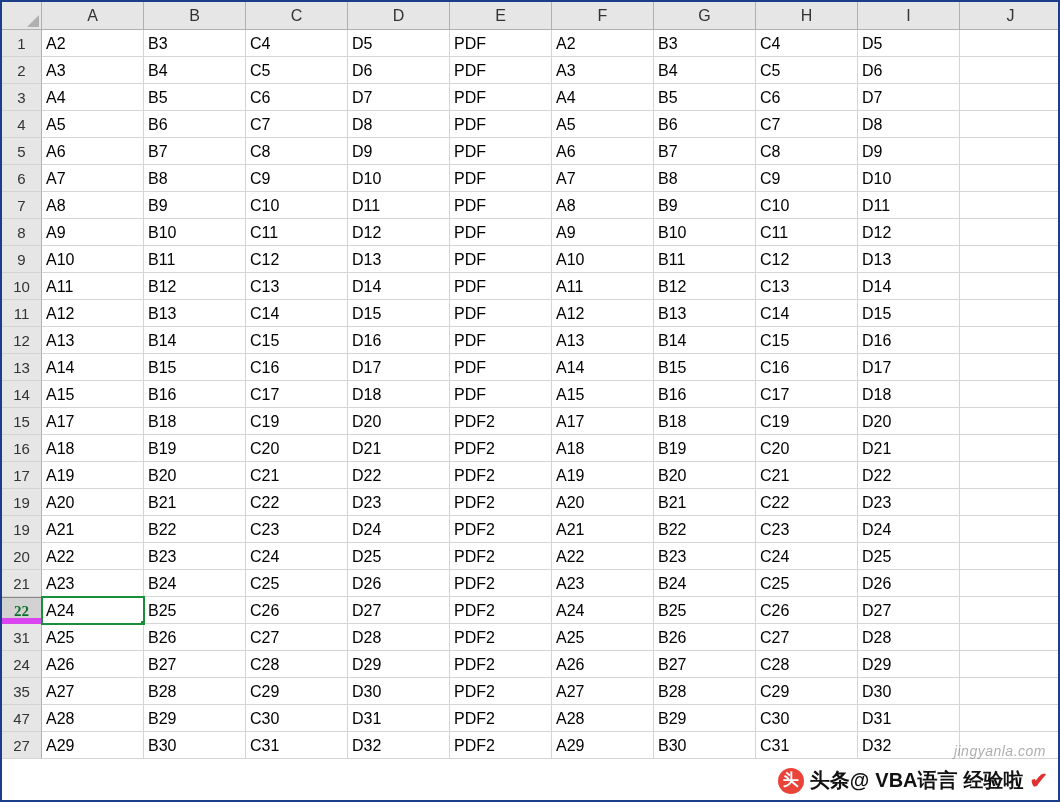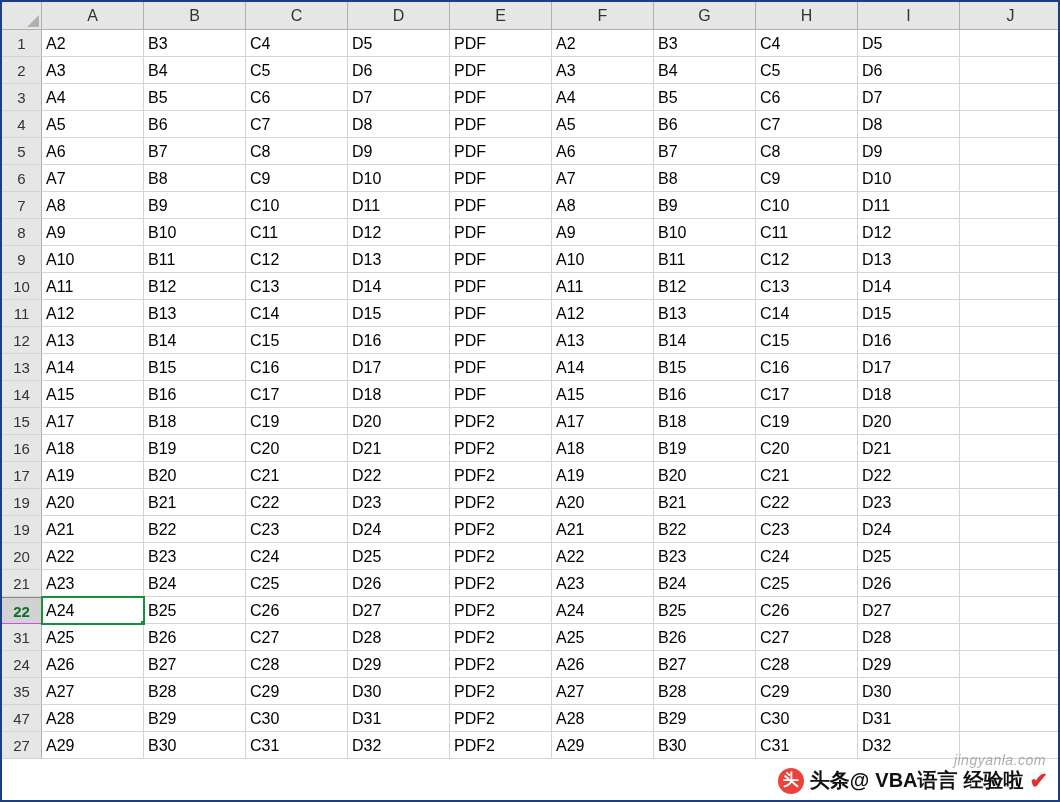--- a/index.html
+++ b/index.html
@@ -37,24 +37,25 @@
     border-right: 1px solid #b0b0b0;
     border-bottom: 1px solid #d4d4d4;
     text-align: center;
     line-height: 27px;
     height: 27px;
     color: #333;
     font-size: 15px;
   }
   .row-head.sel {
     background: #d2d2d2;
-    border-bottom: 1px solid #d946ef;
+    border-bottom: 6px solid #d946ef;
     border-top: 1px solid #888;
     font-weight: bold;
     color: #0f6e2a;
+    font-family: Liberation Serif, serif;
   }
   .cell {
     border-right: 1px solid #d4d4d4;
     border-bottom: 1px solid #d4d4d4;
     padding: 0 4px;
     line-height: 27px;
     height: 27px;
     font-size: 16px;
     color: #000;
     white-space: nowrap;
@@ -87,21 +88,21 @@
   }
   .toutiao-icon {
     width: 26px; height: 26px; border-radius: 50%;
     background: #e9433a; color: #fff;
     display: inline-flex; align-items: center; justify-content: center;
     font-size: 16px; font-weight: bold;
   }
   .site {
     position: absolute;
     right: 12px;
-    bottom: 32px;
+    bottom: 41px;
     font-size: 14px;
     color: rgba(120,120,120,0.6);
     font-style: italic;
     z-index: 5;
     letter-spacing: 0.5px;
     text-align: right;
   }
   .check { font-size: 22px; color: #e03030; font-weight: bold; }
 </style>
 </head>

